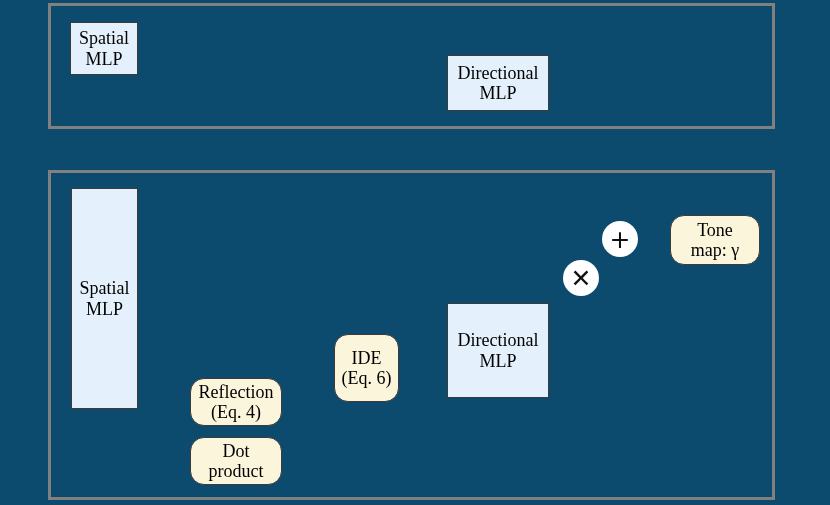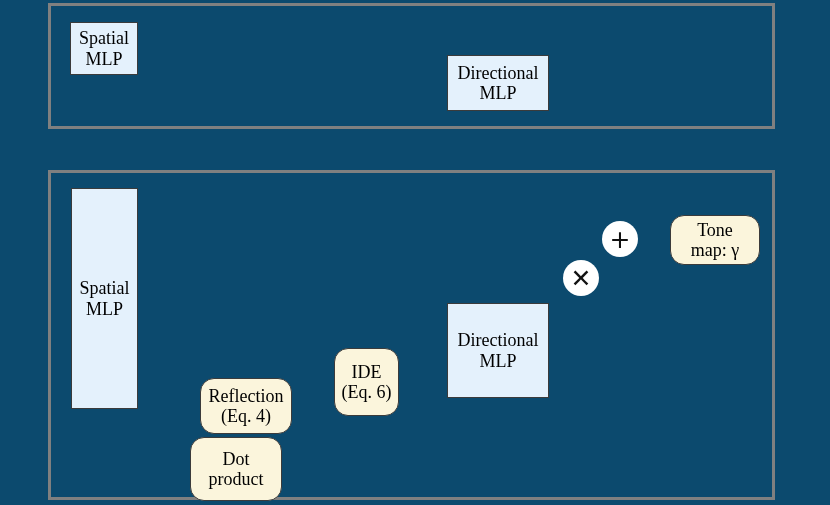--- a/index.html
+++ b/index.html
@@ -70,23 +70,23 @@
     font-size: 25px;
     line-height: 1;
     font-family: "DejaVu Sans", sans-serif;
   }
 
   
   #node-top-spatial-mlp      { left: 70px;  top: 22px;  width: 68px;  height: 53px; }
   #node-top-directional-mlp  { left: 447px; top: 55px;  width: 102px; height: 56px; }
 
   #node-bottom-spatial-mlp   { left: 71px;  top: 188px; width: 67px;  height: 221px; }
-  #node-reflection           { left: 200px; top: 378px; width: 92px;  height: 56px; }
-  #node-dot-product          { left: 190px; top: 437px; width: 92px;  height: 64px; }
-  #node-ide                  { left: 334px; top: 348px; width: 65px;  height: 68px; }
+  #node-reflection           { left: 190px; top: 378px; width: 92px;  height: 48px; }
+  #node-dot-product          { left: 190px; top: 437px; width: 92px;  height: 48px; }
+  #node-ide                  { left: 334px; top: 334px; width: 65px;  height: 68px; }
   #node-bottom-directional-mlp { left: 447px; top: 303px; width: 102px; height: 95px; }
   #node-tone-map             { left: 670px; top: 215px; width: 90px;  height: 50px; font-size: 18px; }
 
   #op-multiply { left: 563px; top: 260px; width: 36px; height: 36px; }
   #op-add      { left: 602px; top: 221px; width: 36px; height: 36px; }
 </style>
 </head>
 <body>
 
 <div id="figure-root">

